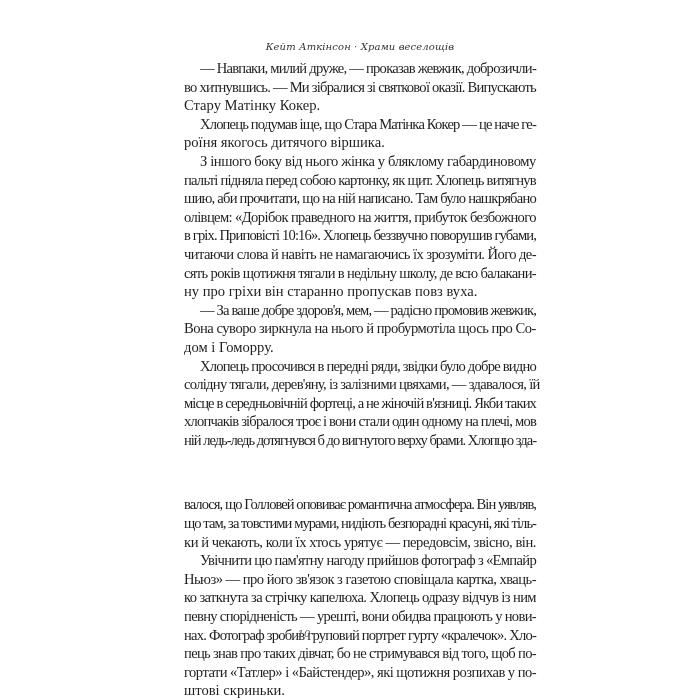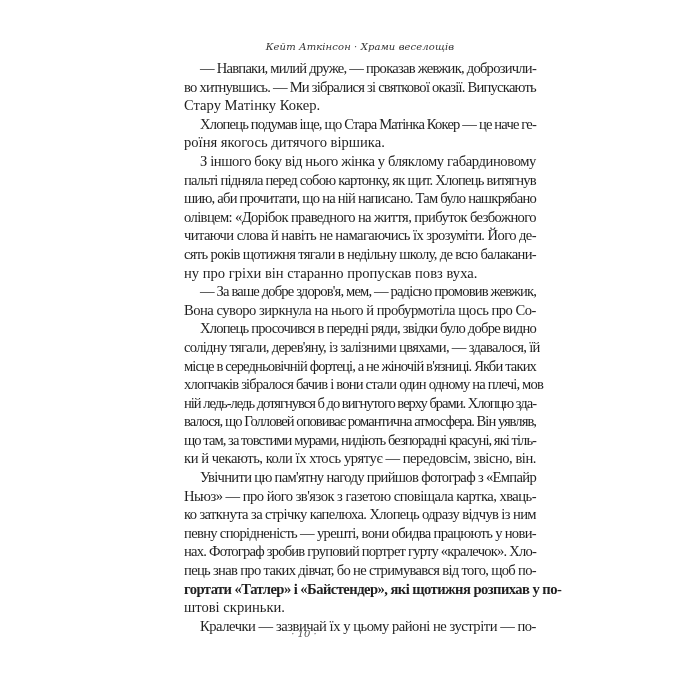--- a/index.html
+++ b/index.html
@@ -39,46 +39,48 @@
       </div>
       <div>
         <span class="line indent" style="letter-spacing: -0.831414px;">Хлопець подумав іще, що Стара Матінка Кокер — це наче ге-</span>
         <span class="line last">роїня якогось дитячого віршика.</span>
       </div>
       <div>
         <span class="line indent" style="letter-spacing: -0.398148px;">З іншого боку від нього жінка у бляклому габардиновому</span>
         <span class="line" style="letter-spacing: -0.771004px;">пальті підняла перед собою картонку, як щит. Хлопець витягнув</span>
         <span class="line" style="letter-spacing: -0.778337px;">шию, аби прочитати, що на ній написано. Там було нашкрябано</span>
         <span class="line" style="letter-spacing: -0.612608px;">олівцем: «Дорібок праведного на життя, прибуток безбожного</span>
+        <span class="line" style="letter-spacing: -0.876512px;">в гріх. Приповісті 10:16». Хлопець беззвучно поворушив губами,</span>
         <span class="line" style="letter-spacing: -0.583854px;">читаючи слова й навіть не намагаючись їх зрозуміти. Його де-</span>
         <span class="line" style="letter-spacing: -0.667969px;">сять років щотижня тягали в недільну школу, де всю балакани-</span>
         <span class="line last">ну про гріхи він старанно пропускав повз вуха.</span>
       </div>
       <div>
         <span class="line indent" style="letter-spacing: -0.850603px;">— За ваше добре здоров'я, мем, — радісно промовив жевжик,</span>
         <span class="line" style="letter-spacing: -0.489309px;">Вона суворо зиркнула на нього й пробурмотіла щось про Со-</span>
+        <span class="line last">дом і Гоморру.</span>
       </div>
       <div>
         <span class="line indent" style="letter-spacing: -0.786369px;">Хлопець просочився в передні ряди, звідки було добре видно</span>
         <span class="line" style="letter-spacing: -0.701141px;">солідну тягали, дерев'яну, із залізними цвяхами, — здавалося, їй</span>
         <span class="line" style="letter-spacing: -0.873317px;">місце в середньовічній фортеці, а не жіночій в'язниці. Якби таких</span>
-        <span class="line" style="letter-spacing: -0.805804px;">хлопчаків зібралося бачив і вони стали один одному на плечі, мов</span>
+        <span class="line" style="letter-spacing: -0.805804px;">хлопчаків зібралося троє і вони стали один одному на плечі, мов</span>
         <span class="line" style="letter-spacing: -1.03052px;">ній ледь-ледь дотягнувся б до вигнутого верху брами. Хлопцю зда-</span>
-        <span class="line" style="letter-spacing: -0.973286px;">валося, що Голловей оповиває романтична атмосфера. Він уявляв,</span>
+        <span class="line" style="letter-spacing: -0.973286px; margin-top: 46px;">валося, що Голловей оповиває романтична атмосфера. Він уявляв,</span>
         <span class="line" style="letter-spacing: -0.957692px;">що там, за товстими мурами, нидіють безпорадні красуні, які тіль-</span>
         <span class="line last" style="letter-spacing: -0.465164px;">ки й чекають, коли їх хтось урятує — передовсім, звісно, він.</span>
       </div>
       <div>
         <span class="line indent" style="letter-spacing: -0.683449px;">Увічнити цю пам'ятну нагоду прийшов фотограф з «Емпайр</span>
         <span class="line" style="letter-spacing: -0.537341px;">Ньюз» — про його зв'язок з газетою сповіщала картка, хваць-</span>
         <span class="line" style="letter-spacing: -0.617572px;">ко заткнута за стрічку капелюха. Хлопець одразу відчув із ним</span>
         <span class="line" style="letter-spacing: -0.678071px;">певну спорідненість — урешті, вони обидва працюють у нови-</span>
         <span class="line" style="letter-spacing: -0.795312px;">нах. Фотограф зробив груповий портрет гурту «кралечок». Хло-</span>
         <span class="line" style="letter-spacing: -0.68006px;">пець знав про таких дівчат, бо не стримувався від того, щоб по-</span>
-        <span class="line" style="letter-spacing: -0.548994px; font-weight: bold;">гортати «Татлер» і «Байстендер», які щотижня розпихав у по-</span>
+        <span class="line" style="letter-spacing: -0.548994px;">гортати «Татлер» і «Байстендер», які щотижня розпихав у по-</span>
         <span class="line last">штові скриньки.</span>
       </div>
       <div>
         <span class="line indent" style="letter-spacing: -0.477841px;">Кралечки — зазвичай їх у цьому районі не зустріти — по-</span>
       </div>
     </div>
 </div>
 
 <div class="page-number">· 10 ·</div>
 

